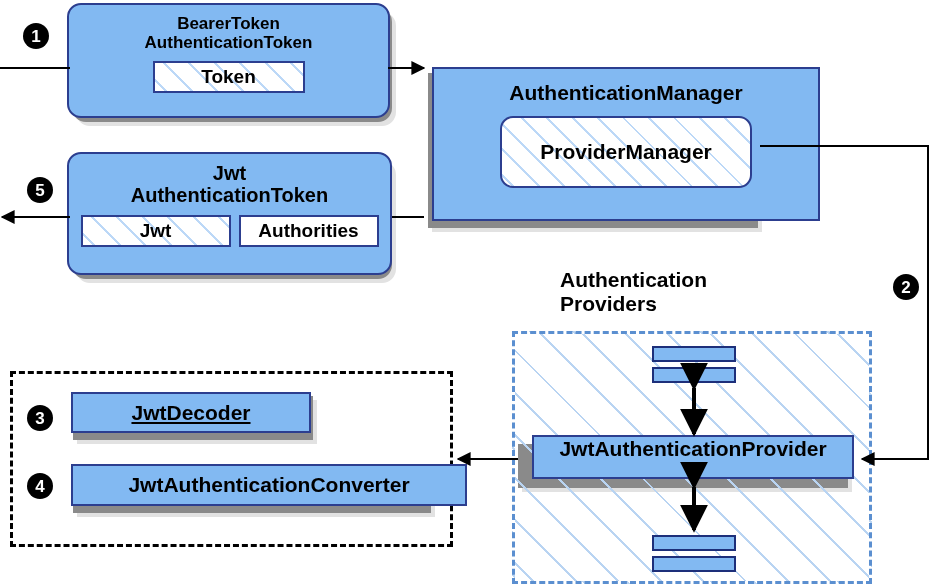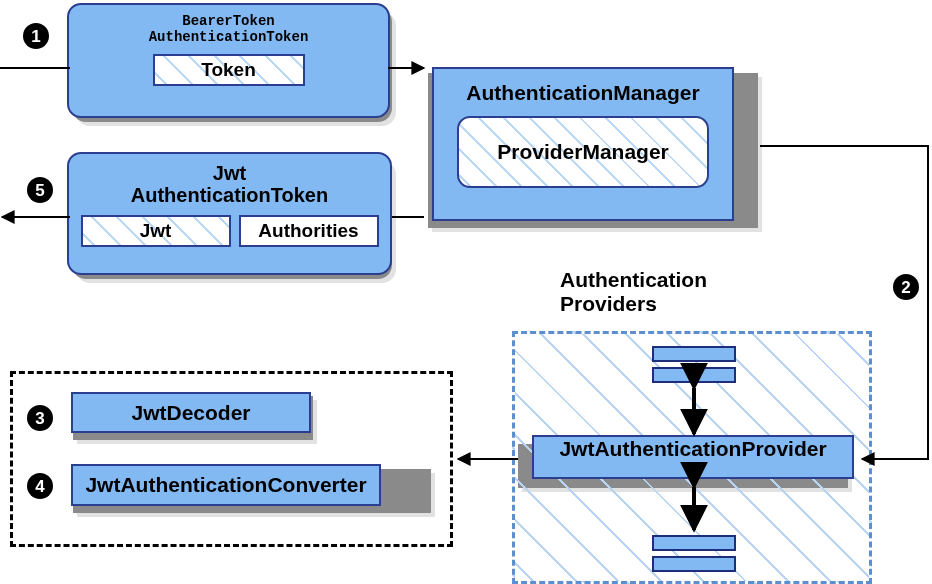--- a/index.html
+++ b/index.html
@@ -97,21 +97,21 @@
 
   <div class="step" style="left:23px;top:23px;">1</div>
   <div class="step" style="left:893px;top:274px;">2</div>
   <div class="step" style="left:27px;top:405px;">3</div>
   <div class="step" style="left:27px;top:473px;">4</div>
   <div class="step" style="left:27px;top:177px;">5</div>
 
   <div class="shadow-light rounded-sh" style="left:76px;top:12px;width:320px;height:114px;"></div>
   <div class="shadow-dark rounded-sh" style="left:72px;top:8px;width:320px;height:114px;"></div>
   <div class="node rounded" style="left:67px;top:3px;width:323px;height:115px;padding-top:9px;">
-    <div class="title" style="font-size:14px;font-family:Liberation Mono, monospace;">
+    <div class="title" style="font-size:17px;">
       <div>BearerToken</div>
       <div>AuthenticationToken</div>
     </div>
     <div class="slot hatch" style="width:152px;height:32px;margin-top:9px;font-size:19px;">
       <span>Token</span>
     </div>
   </div>
 
   <div class="shadow-light rounded-sh" style="left:76px;top:161px;width:320px;height:122px;"></div>
   <div class="shadow-dark rounded-sh" style="left:72px;top:157px;width:320px;height:122px;"></div>
@@ -125,21 +125,21 @@
         <span>Jwt</span>
       </div>
       <div class="slot" style="width:140px;height:32px;font-size:19px;">
         <span>Authorities</span>
       </div>
     </div>
   </div>
 
   <div class="shadow-light" style="left:432px;top:77px;width:330px;height:155px;"></div>
   <div class="shadow-dark" style="left:428px;top:73px;width:330px;height:155px;"></div>
-  <div class="node" style="left:432px;top:67px;width:302px;height:154px;padding-top:12px;">
+  <div class="node" style="left:432px;top:67px;width:388px;height:154px;padding-top:12px;">
     <div class="title" style="font-size:21px;">AuthenticationManager</div>
     <div class="slot hatch" style="width:252px;height:72px;margin-top:11px;font-size:21px;border-radius:13px;">
       <span>ProviderManager</span>
     </div>
   </div>
 
   <div class="group-label" style="left:560px;top:268px;width:268px;font-size:21px;">
     <div>Authentication</div>
     <div>Providers</div>
   </div>
@@ -155,23 +155,23 @@
   <div class="shadow-light" style="left:522px;top:448px;width:330px;height:44px;"></div>
   <div class="shadow-dark" style="left:518px;top:444px;width:330px;height:44px;"></div>
   <div class="node" style="left:532px;top:435px;width:322px;height:44px;">
     <div class="title" style="font-size:21px;">JwtAuthenticationProvider</div>
   </div>
 
   <div class="group-dotted" style="left:10px;top:371px;width:443px;height:176px;"></div>
 
   <div class="shadow-light" style="left:77px;top:400px;width:240px;height:44px;"></div>
   <div class="shadow-dark" style="left:73px;top:396px;width:240px;height:44px;"></div>
-  <div class="node" style="left:71px;top:392px;width:240px;height:41px;justify-content:center;">
+  <div class="node" style="left:71px;top:392px;width:240px;height:41px;justify-content:center;text-decoration:underline;">
     <div class="title" style="font-size:21px;">JwtDecoder</div>
   </div>
 
   <div class="shadow-light" style="left:77px;top:473px;width:358px;height:44px;"></div>
   <div class="shadow-dark" style="left:73px;top:469px;width:358px;height:44px;"></div>
-  <div class="node" style="left:71px;top:464px;width:310px;height:42px;justify-content:center;">
+  <div class="node" style="left:71px;top:464px;width:396px;height:42px;justify-content:center;">
     <div class="title" style="font-size:21px;">JwtAuthenticationConverter</div>
   </div>
 
 </div>
 
 </body></html>

